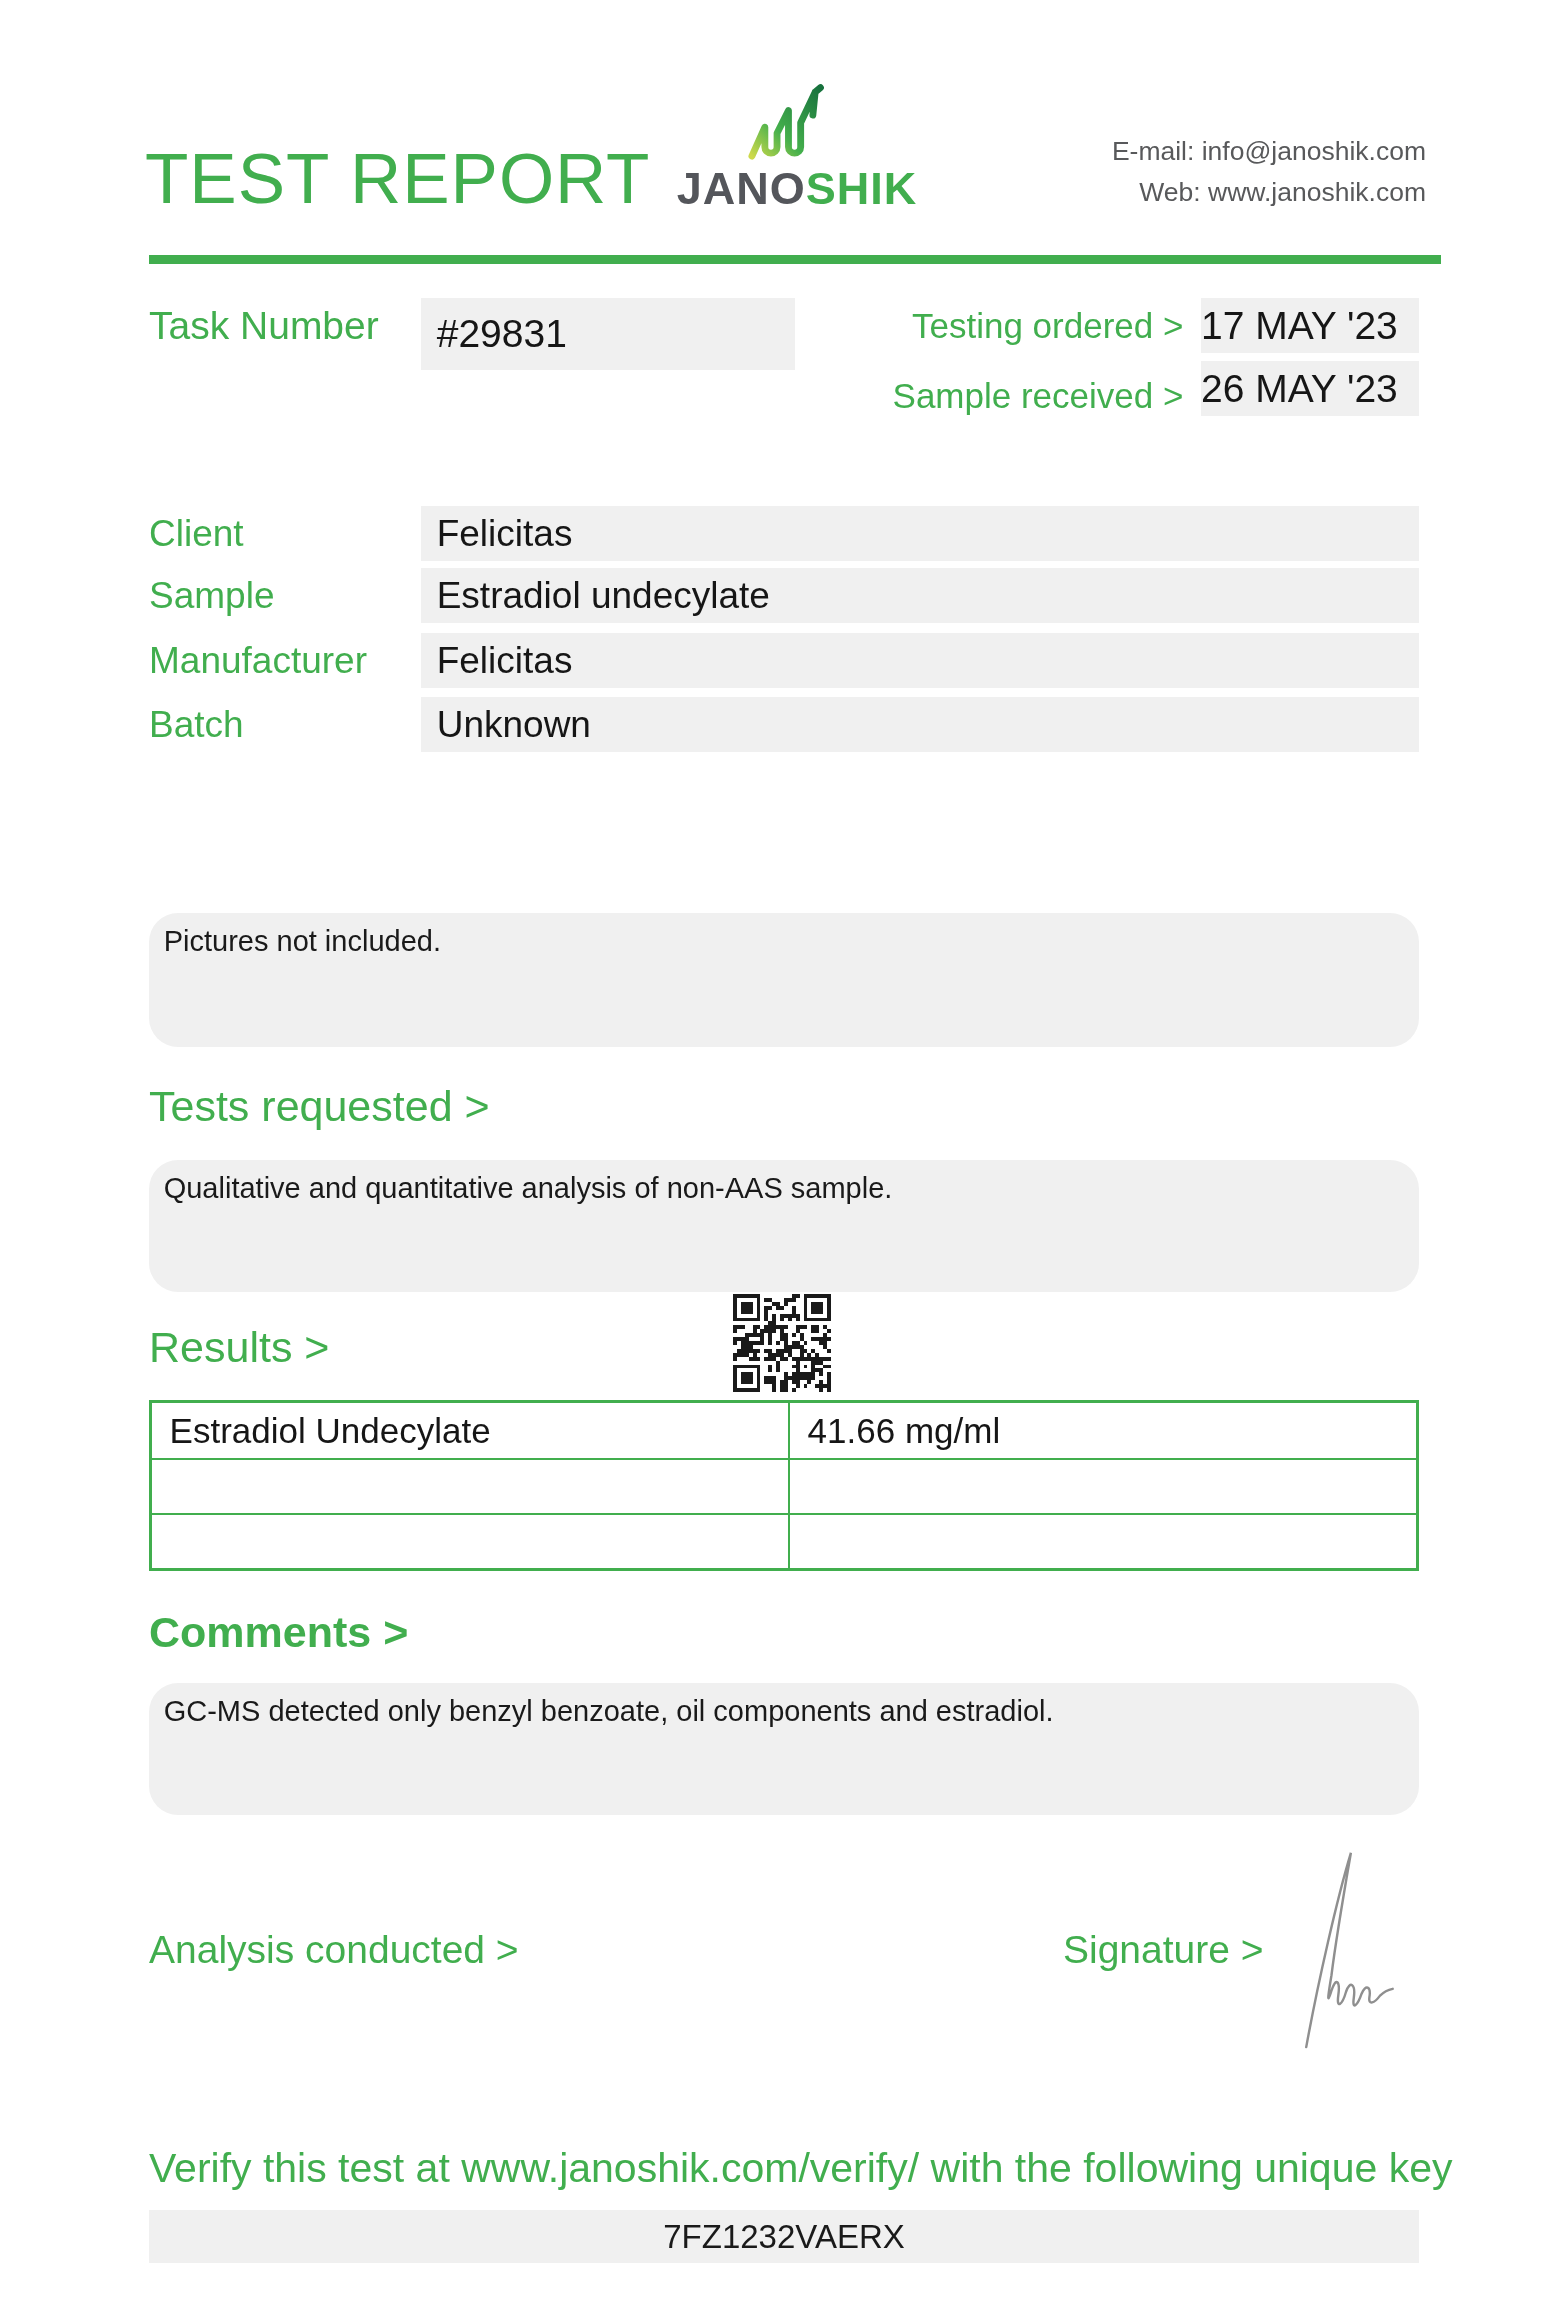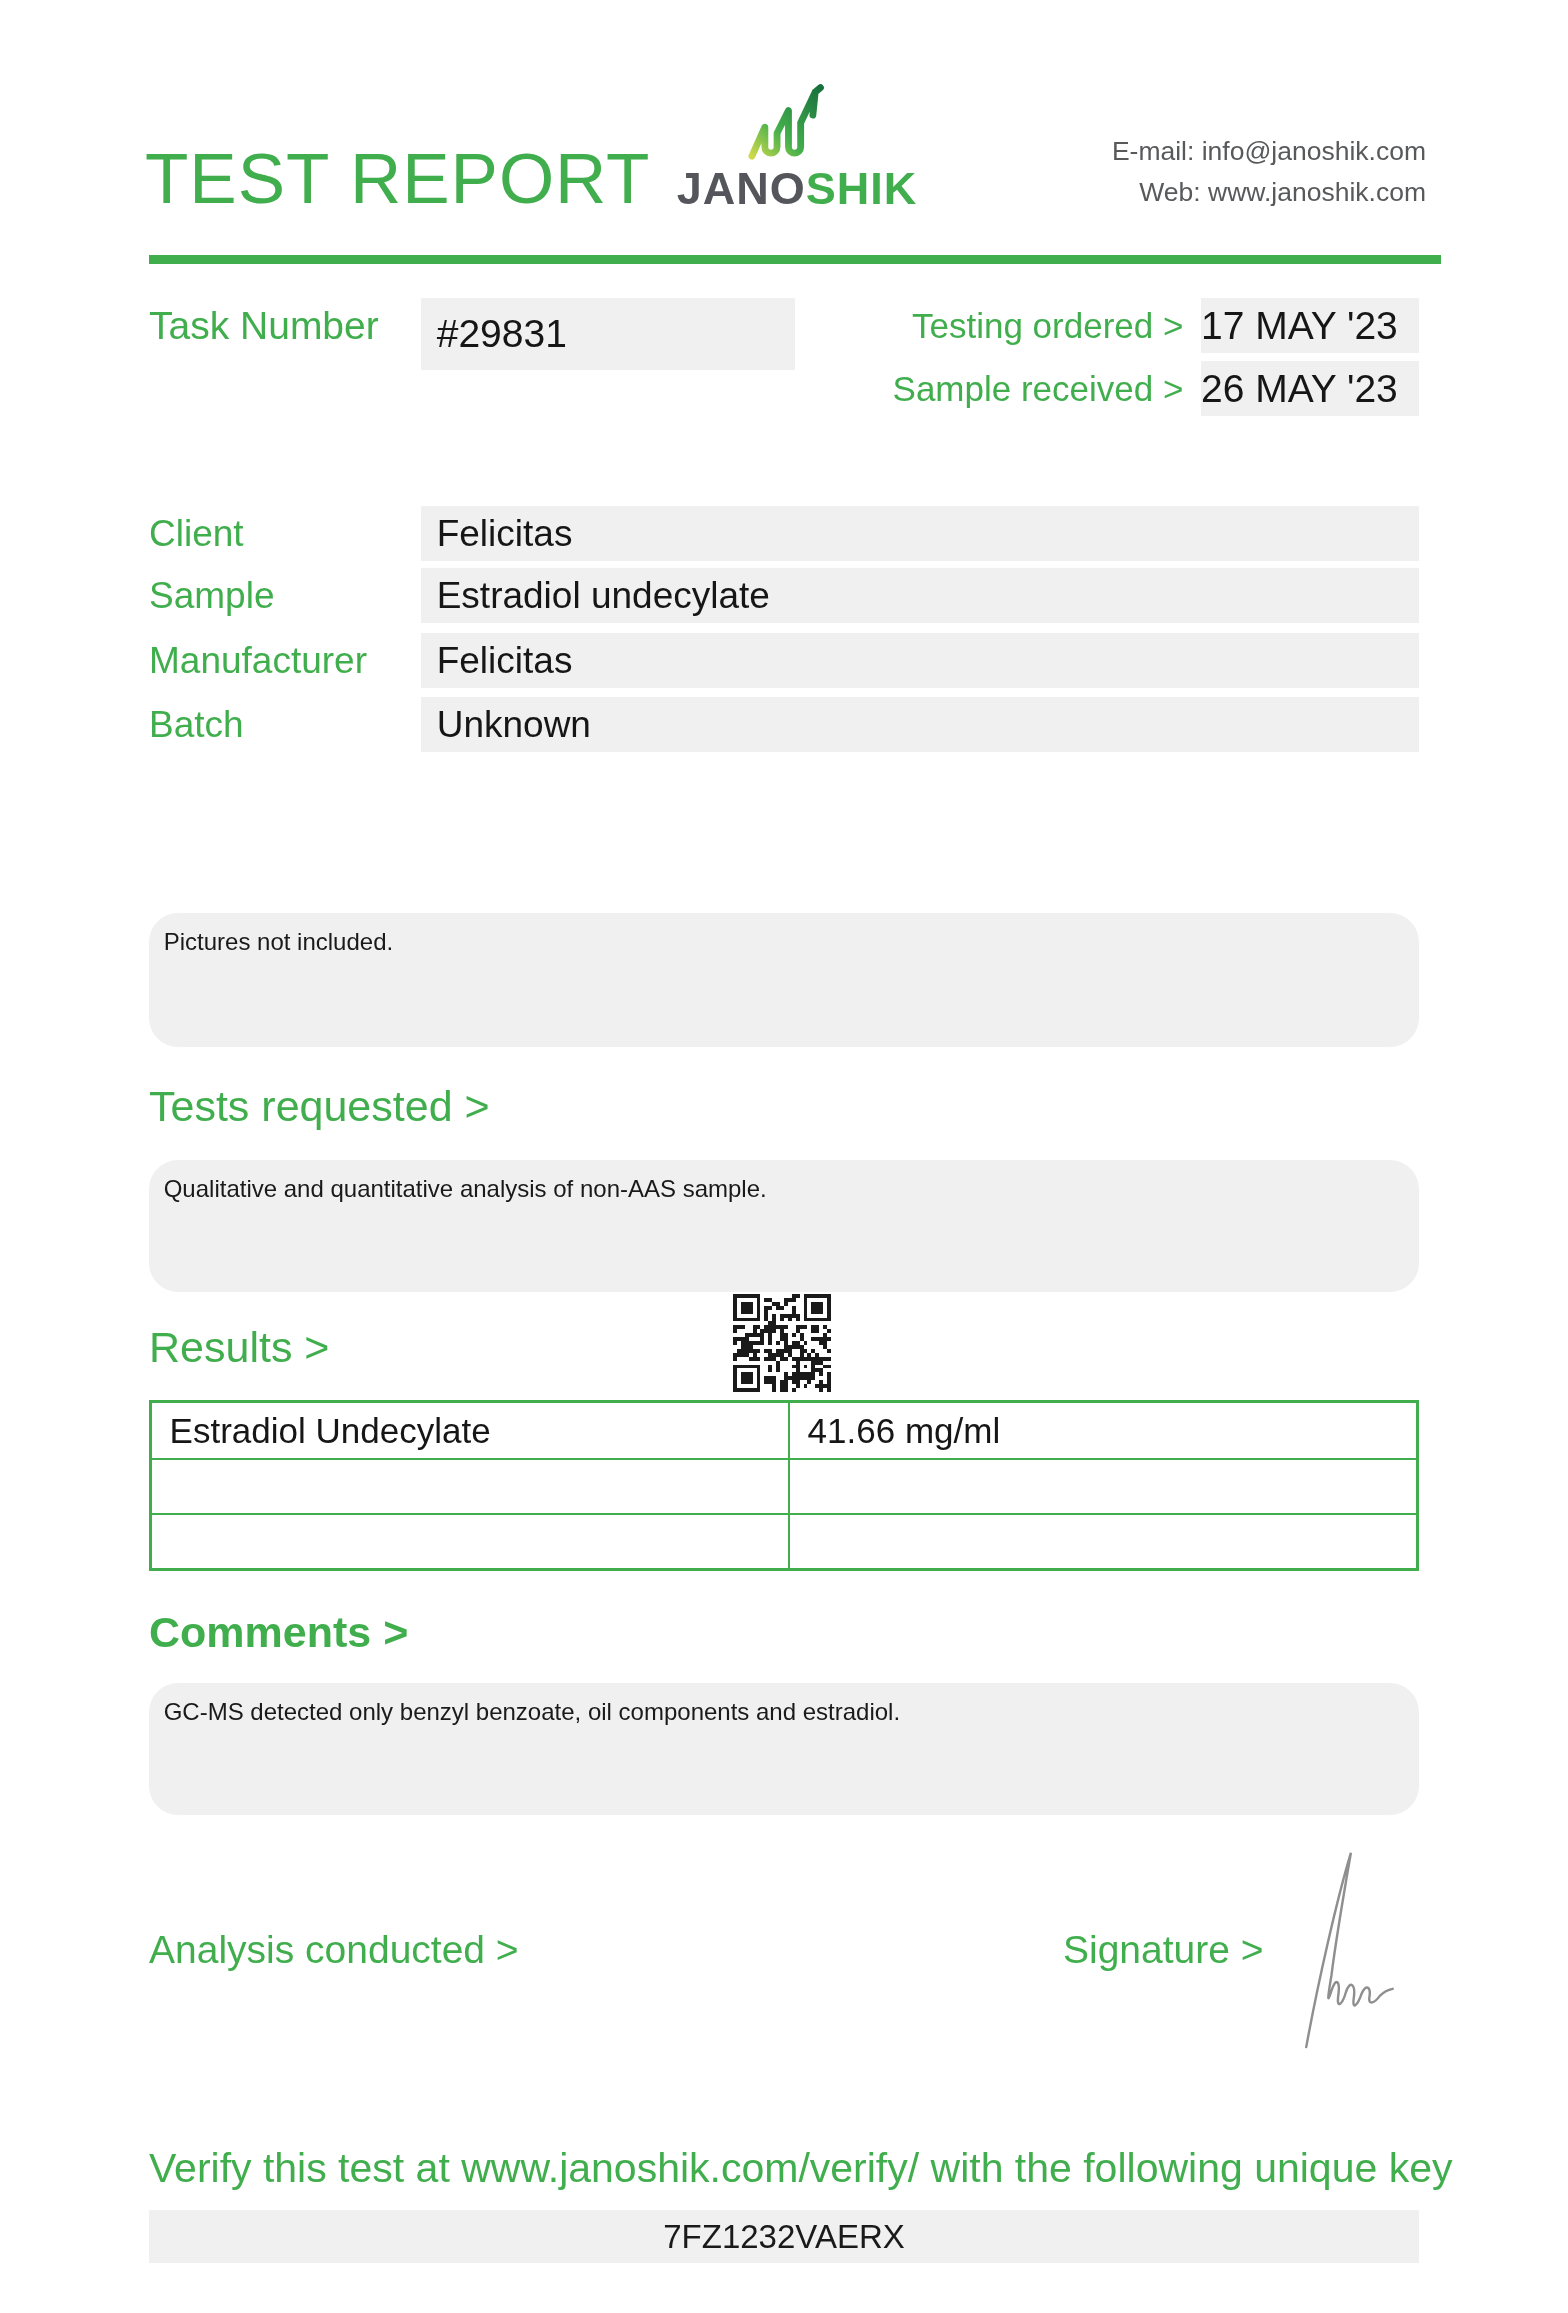--- a/index.html
+++ b/index.html
@@ -30,30 +30,30 @@
   .contact{right:142px;top:131px;text-align:right;font-size:26.5px;line-height:41px;
            color:var(--muted-gray);white-space:nowrap;}
 
   .rule{left:149px;top:255px;width:1292px;height:8.8px;background:var(--green);}
 
   
   .glabel{color:var(--green);font-size:37px;white-space:nowrap;}
   .vbox{background:var(--box-gray);display:flex;align-items:center;font-size:37px;color:var(--text-dark);}
   .vbox .pad{padding-left:15.7px;white-space:nowrap;}
   .heading{color:var(--green);font-size:43px;white-space:nowrap;}
-  .body-box{background:var(--box-gray);font-size:24px;color:#1a1a1a;padding:8.8px 14.7px;line-height:39px;border-radius:29px;}
+  .body-box{background:var(--box-gray);font-size:29px;color:#1a1a1a;padding:8.8px 14.7px;line-height:39px;border-radius:29px;}
 
   
   .task-label{left:149px;top:298px;height:55px;line-height:55px;font-size:39px;}
   .task-box{left:421px;top:298px;width:374px;height:72px;font-size:39px;}
   .date-row{height:55px;display:flex;align-items:center;}
   .date-row .lbl{color:var(--green);font-size:35px;white-space:nowrap;margin-right:17.6px;}
   .date-box{width:218px;height:55px;background:var(--box-gray);display:flex;align-items:center;font-size:39px;}
   .date-row1{left:887px;top:298px;width:532px;justify-content:flex-end;position:absolute;display:flex;align-items:center;}
-  .date-row2{left:887px;top:361px;width:532px;justify-content:flex-end;position:absolute;display:flex;align-items:center;}
+  .date-row2{left:887px;top:361px;width:532px;justify-content:flex-end;position:absolute;display:flex;align-items:flex-end;}
 
   
   .d-label{left:149px;height:55px;line-height:55px;}
   .d-box{left:421px;width:998px;height:55px;}
 
   
   .sec-box{left:149px;width:1270px;}
 
   
   .rtable{left:149px;top:1400px;width:1270px;height:171px;border:3.9px solid var(--green);

